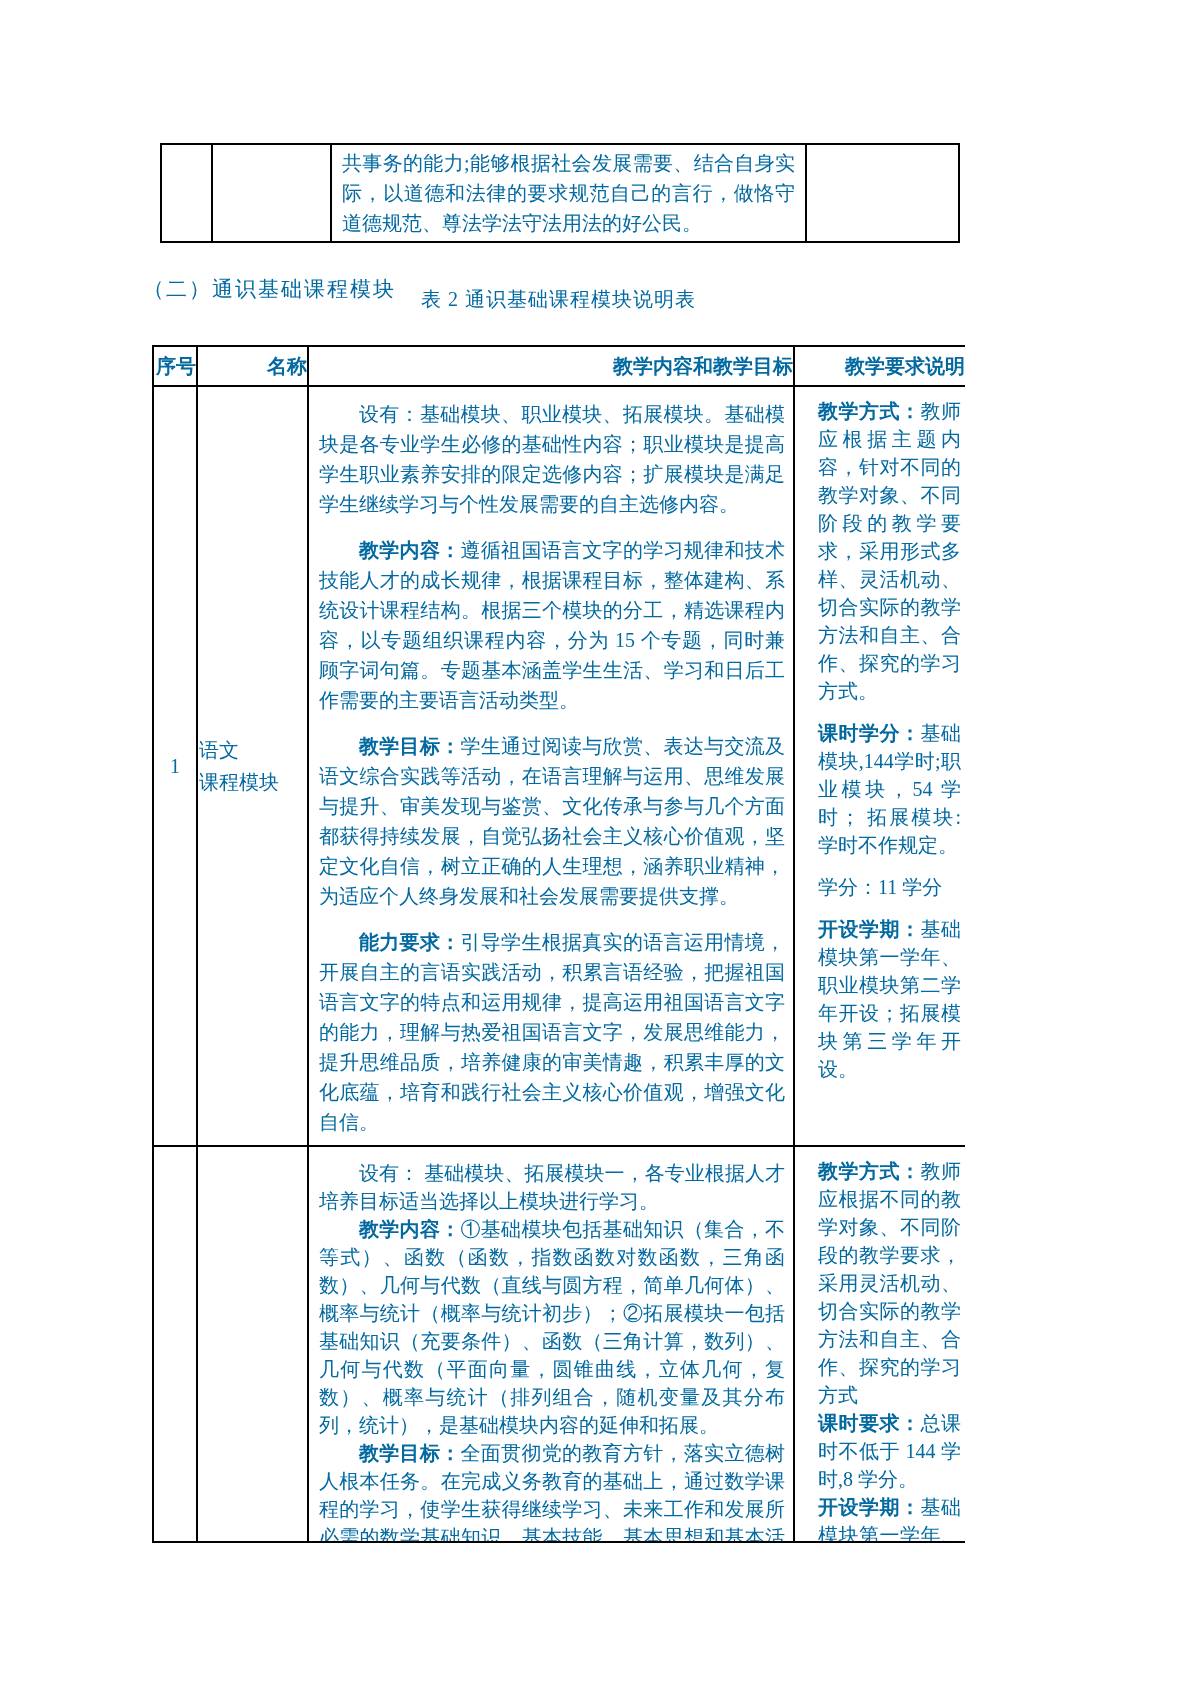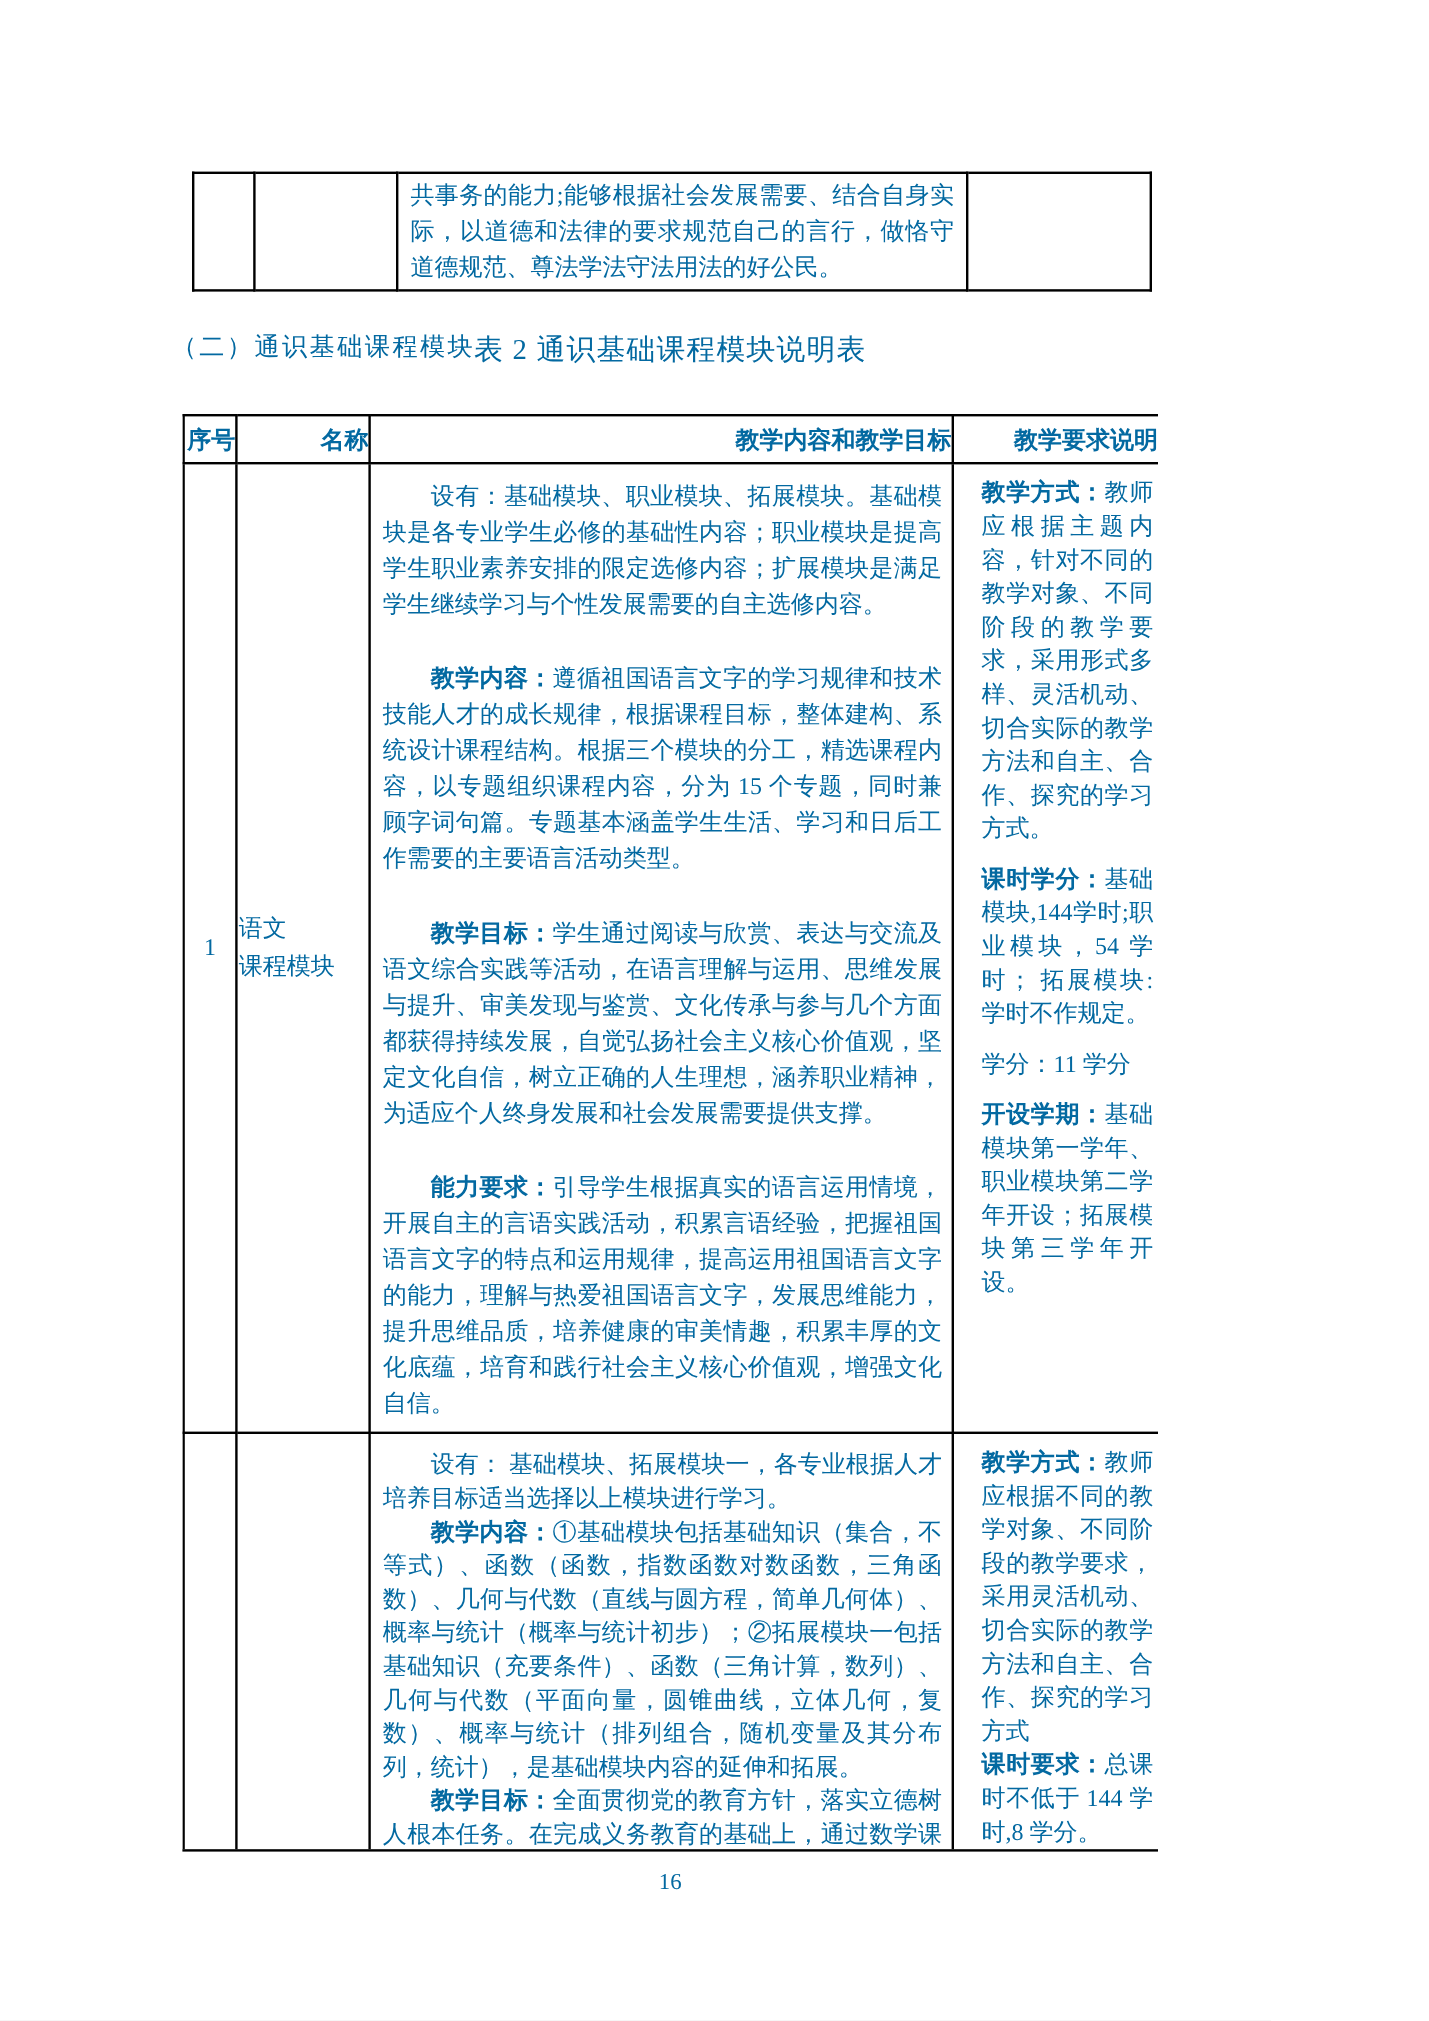--- a/index.html
+++ b/index.html
@@ -22,22 +22,22 @@
     font-size: 20px; line-height: 30px; text-align: justify;
     padding: 3px 10px 3px 10px;
   }
 
   
   .section-heading {
     position: absolute; left: 143px; top: 243px;
     font-size: 21px; letter-spacing: 2px; margin-top: 32px;
   }
   .table-title {
-    position: absolute; left: 152px; top: 275px; width: 813px;
-    text-align: center; font-size: 24px; letter-spacing: 1px;
+    position: absolute; left: 152px; top: 286px; width: 813px;
+    text-align: center; font-size: 20px; letter-spacing: 1px;
   }
 
   
   .table-clip {
     position: absolute; left: 152px; top: 345px; width: 813px; height: 1198px;
     overflow: hidden; border-bottom: 2px solid #000; box-sizing: border-box;
   }
   table.module-table { border-collapse: collapse; table-layout: fixed; width: 813px; }
   table.module-table th, table.module-table td { border: 2px solid #000; }
   table.module-table th {
@@ -51,21 +51,21 @@
     font-size: 20px; padding: 12px 8px 8px 10px;
   }
   .cell-content p { margin: 0; text-indent: 2em; line-height: 30px; }
   .cell-req {
     vertical-align: top; text-align: justify;
     font-size: 20px; padding: 10px 4px 8px 23px;
   }
   .cell-req p { margin: 0; line-height: 28px; }
 
   
-  tr.row-0 .cell-content p + p { margin-top: 32px; }
+  tr.row-0 .cell-content p + p { margin-top: 16px; }
   tr.row-0 .cell-req p + p { margin-top: 14px; }
   tr.row-0 td { height: 722px; }
   tr.row-0 .cell-index, tr.row-0 .cell-name { vertical-align: middle; }
   tr.row-1 td { height: 470px; margin-left: 20px; }
   tr.row-1 .cell-content p { line-height: 28px; }
   tr.row-1 .cell-index, tr.row-1 .cell-name { vertical-align: bottom; padding-bottom: 58px; }
 
   b.para-label { font-weight: 700; }
 
   
@@ -149,15 +149,14 @@
             <td class="cell-req">
               <p><b class="para-label">教学方式：</b>教师应根据不同的教学对象、不同阶段的教学要求，采用灵活机动、切合实际的教学方法和自主、合作、探究的学习方式</p>
               <p><b class="para-label">课时要求：</b>总课时不低于 144 学时,8 学分。</p>
               <p><b class="para-label">开设学期：</b>基础模块第一学年、第二学年开设；拓展模块第三</p>
             </td>
           </tr>
         </tbody>
     </table>
   </div>
 
-  <div class="page-number">16</div>
 
 </div>
 
 </body></html>

